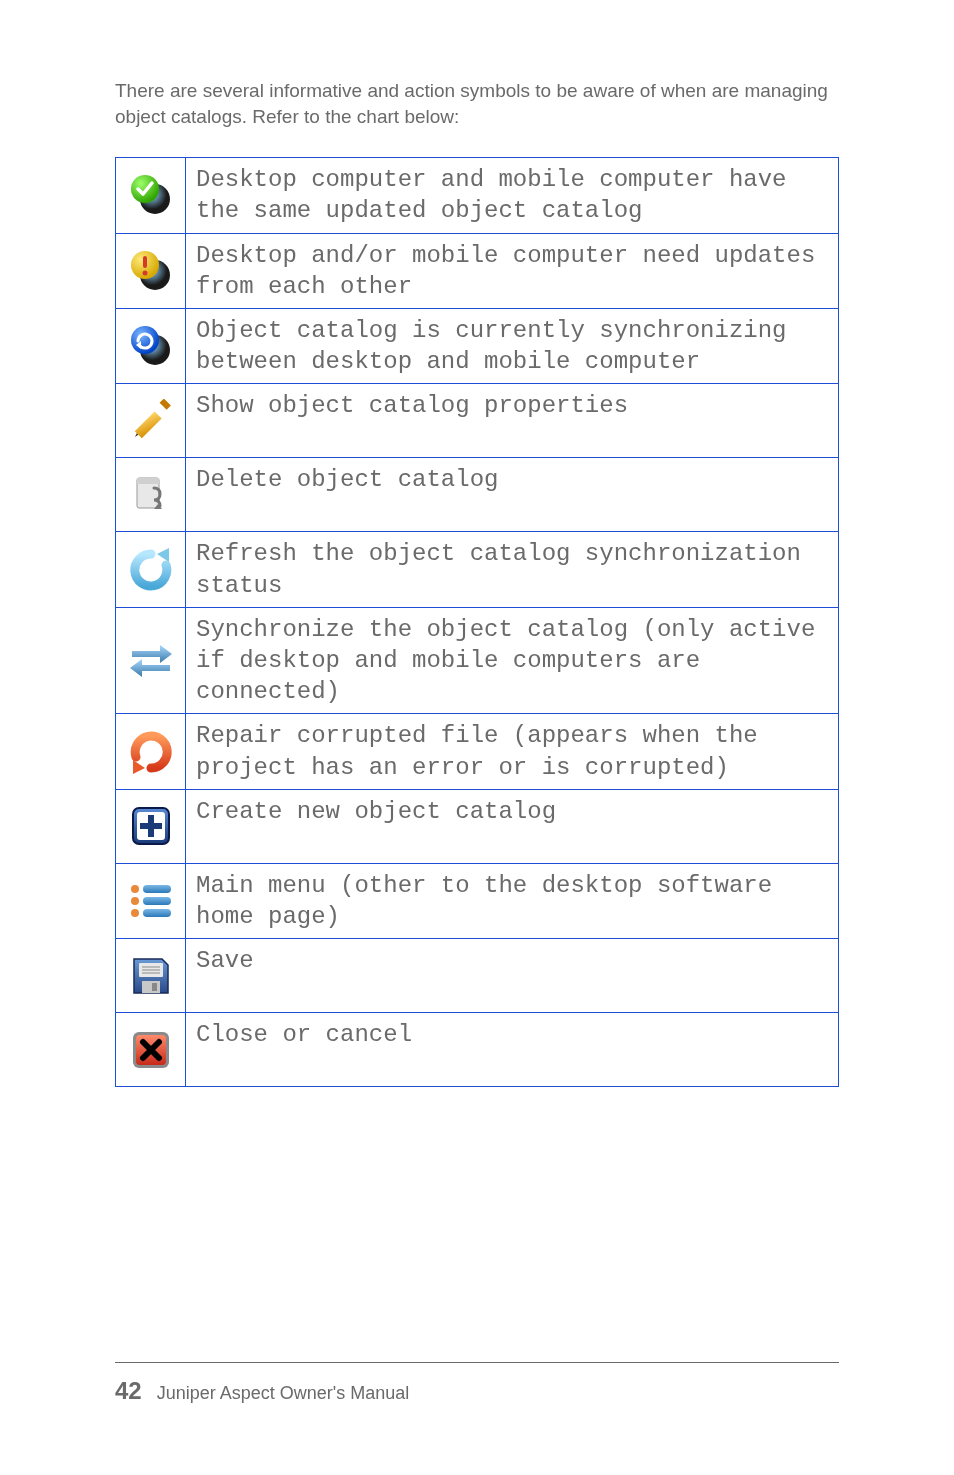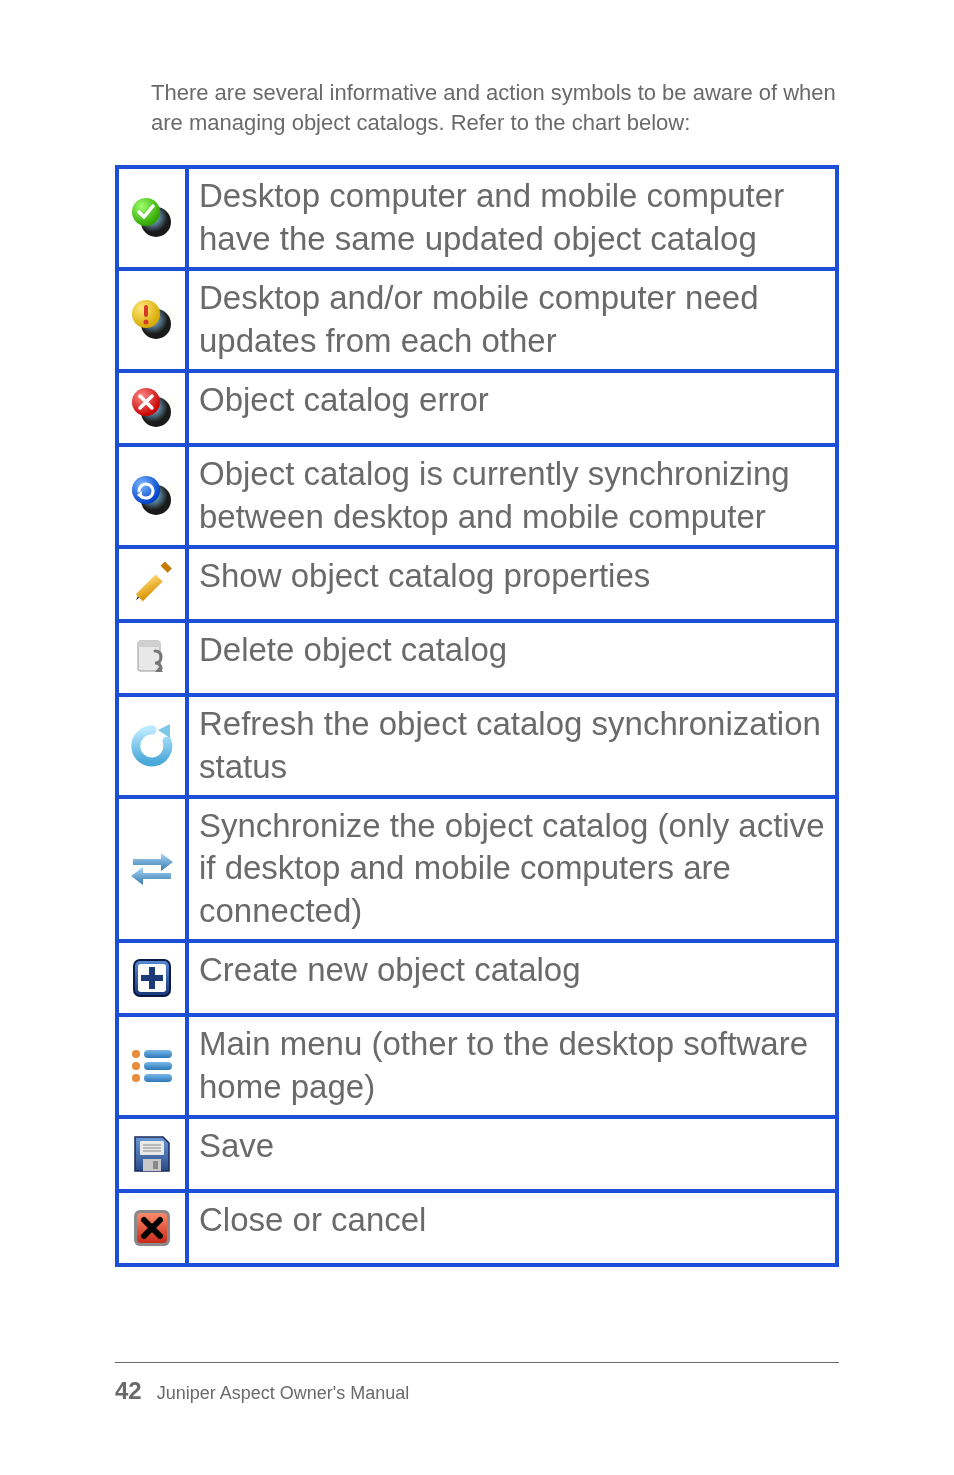--- a/index.html
+++ b/index.html
@@ -8,36 +8,36 @@
     height: 1475px;
     background: #fff;
     font-family: "Century Gothic", "Avant Garde", "Avantgarde", sans-serif;
     color: #6a6a6a;
     position: relative;
   }
   .page {
     padding: 78px 115px 0 115px;
   }
   .intro {
-    font-size: 22px;
+    font-size: 19px;
     line-height: 1.35;
     margin-bottom: 28px;
-    margin-left: 36px;
   }
   table.symbols {
     width: 100%;
     border-collapse: collapse;
     table-layout: fixed;
   }
   table.symbols td {
-    border: 4px solid #1d4ed8;
+    border: 1px solid #1d4ed8;
     vertical-align: top;
     padding: 6px 10px 6px 10px;
-    font-size: 33px;
+    font-size: 24px;
     line-height: 1.3;
+    font-family: Liberation Mono, monospace;
   }
   table.symbols td.icon-cell {
     width: 70px;
     text-align: center;
     vertical-align: middle;
     padding: 6px 4px;
     height: 74px;
   }
   .icon-cell svg { display: block; margin: 0 auto; }
   .footer {
@@ -99,36 +99,20 @@
             </defs>
             <circle cx="27" cy="27" r="15" fill="url(#gLens1)"></circle>
             <circle cx="17" cy="17" r="14" fill="url(#gYellow)"></circle>
             <rect x="15" y="8" width="4" height="12" rx="2" fill="#d43a2a"></rect>
             <circle cx="17" cy="25" r="2.5" fill="#d43a2a"></circle>
           </svg>
         </td>
         <td>Desktop and/or mobile computer need updates from each other</td>
       </tr>
 
-      <tr>
-        <td class="icon-cell">
-          <svg width="46" height="46" viewBox="0 0 46 46">
-            <defs>
-              <radialGradient id="gRed" cx="35%" cy="30%" r="70%">
-                <stop offset="0%" stop-color="#ff8a8a"></stop>
-                  <stop offset="100%" stop-color="#c70000"></stop>
-              </radialGradient>
-            </defs>
-            <circle cx="27" cy="27" r="15" fill="url(#gLens1)"></circle>
-            <circle cx="17" cy="17" r="14" fill="url(#gRed)"></circle>
-            <path d="M11 11 L23 23 M23 11 L11 23" stroke="#fff" stroke-width="3.5" stroke-linecap="round"></path>
-          </svg>
-        </td>
-        <td>Object catalog error</td>
-      </tr>
 
       <tr>
         <td class="icon-cell">
           <svg width="46" height="46" viewBox="0 0 46 46">
             <defs>
               <radialGradient id="gBlue" cx="35%" cy="30%" r="70%">
                 <stop offset="0%" stop-color="#7ab8ff"></stop>
                   <stop offset="100%" stop-color="#0040c7"></stop>
               </radialGradient>
             </defs>
@@ -197,20 +181,35 @@
               </linearGradient>
             </defs>
             <polygon points="4,10 32,10 32,4 44,13 32,22 32,16 4,16" fill="url(#gArr)"></polygon>
             <polygon points="42,30 14,30 14,36 2,27 14,18 14,24 42,24" fill="url(#gArr)"></polygon>
           </svg>
         </td>
         <td>Synchronize the object catalog (only active if desktop and mobile computers are connected)</td>
       </tr>
 
 
+      <tr>
+        <td class="icon-cell">
+          <svg width="44" height="44" viewBox="0 0 44 44">
+            <defs>
+              <linearGradient id="gUndo" x1="0" y1="0" x2="0" y2="1">
+                <stop offset="0%" stop-color="#ff9a5a"></stop>
+                  <stop offset="100%" stop-color="#d63a1a"></stop>
+              </linearGradient>
+            </defs>
+            <path d="M22 38 a16 16 0 1 0 -15 -11" stroke="url(#gUndo)" stroke-width="9" fill="none" stroke-linecap="round"></path>
+            <polygon points="16,38 4,30 4,44" fill="#e85a2a"></polygon>
+          </svg>
+        </td>
+        <td>Repair corrupted file (appears when the project has an error or is corrupted)</td>
+      </tr>
 
       <tr>
         <td class="icon-cell">
           <svg width="42" height="42" viewBox="0 0 42 42">
             <defs>
               <linearGradient id="gBox1" x1="0" y1="0" x2="0" y2="1">
                 <stop offset="0%" stop-color="#5a8ad6"></stop>
                   <stop offset="100%" stop-color="#1a3a78"></stop>
               </linearGradient>
             </defs>

